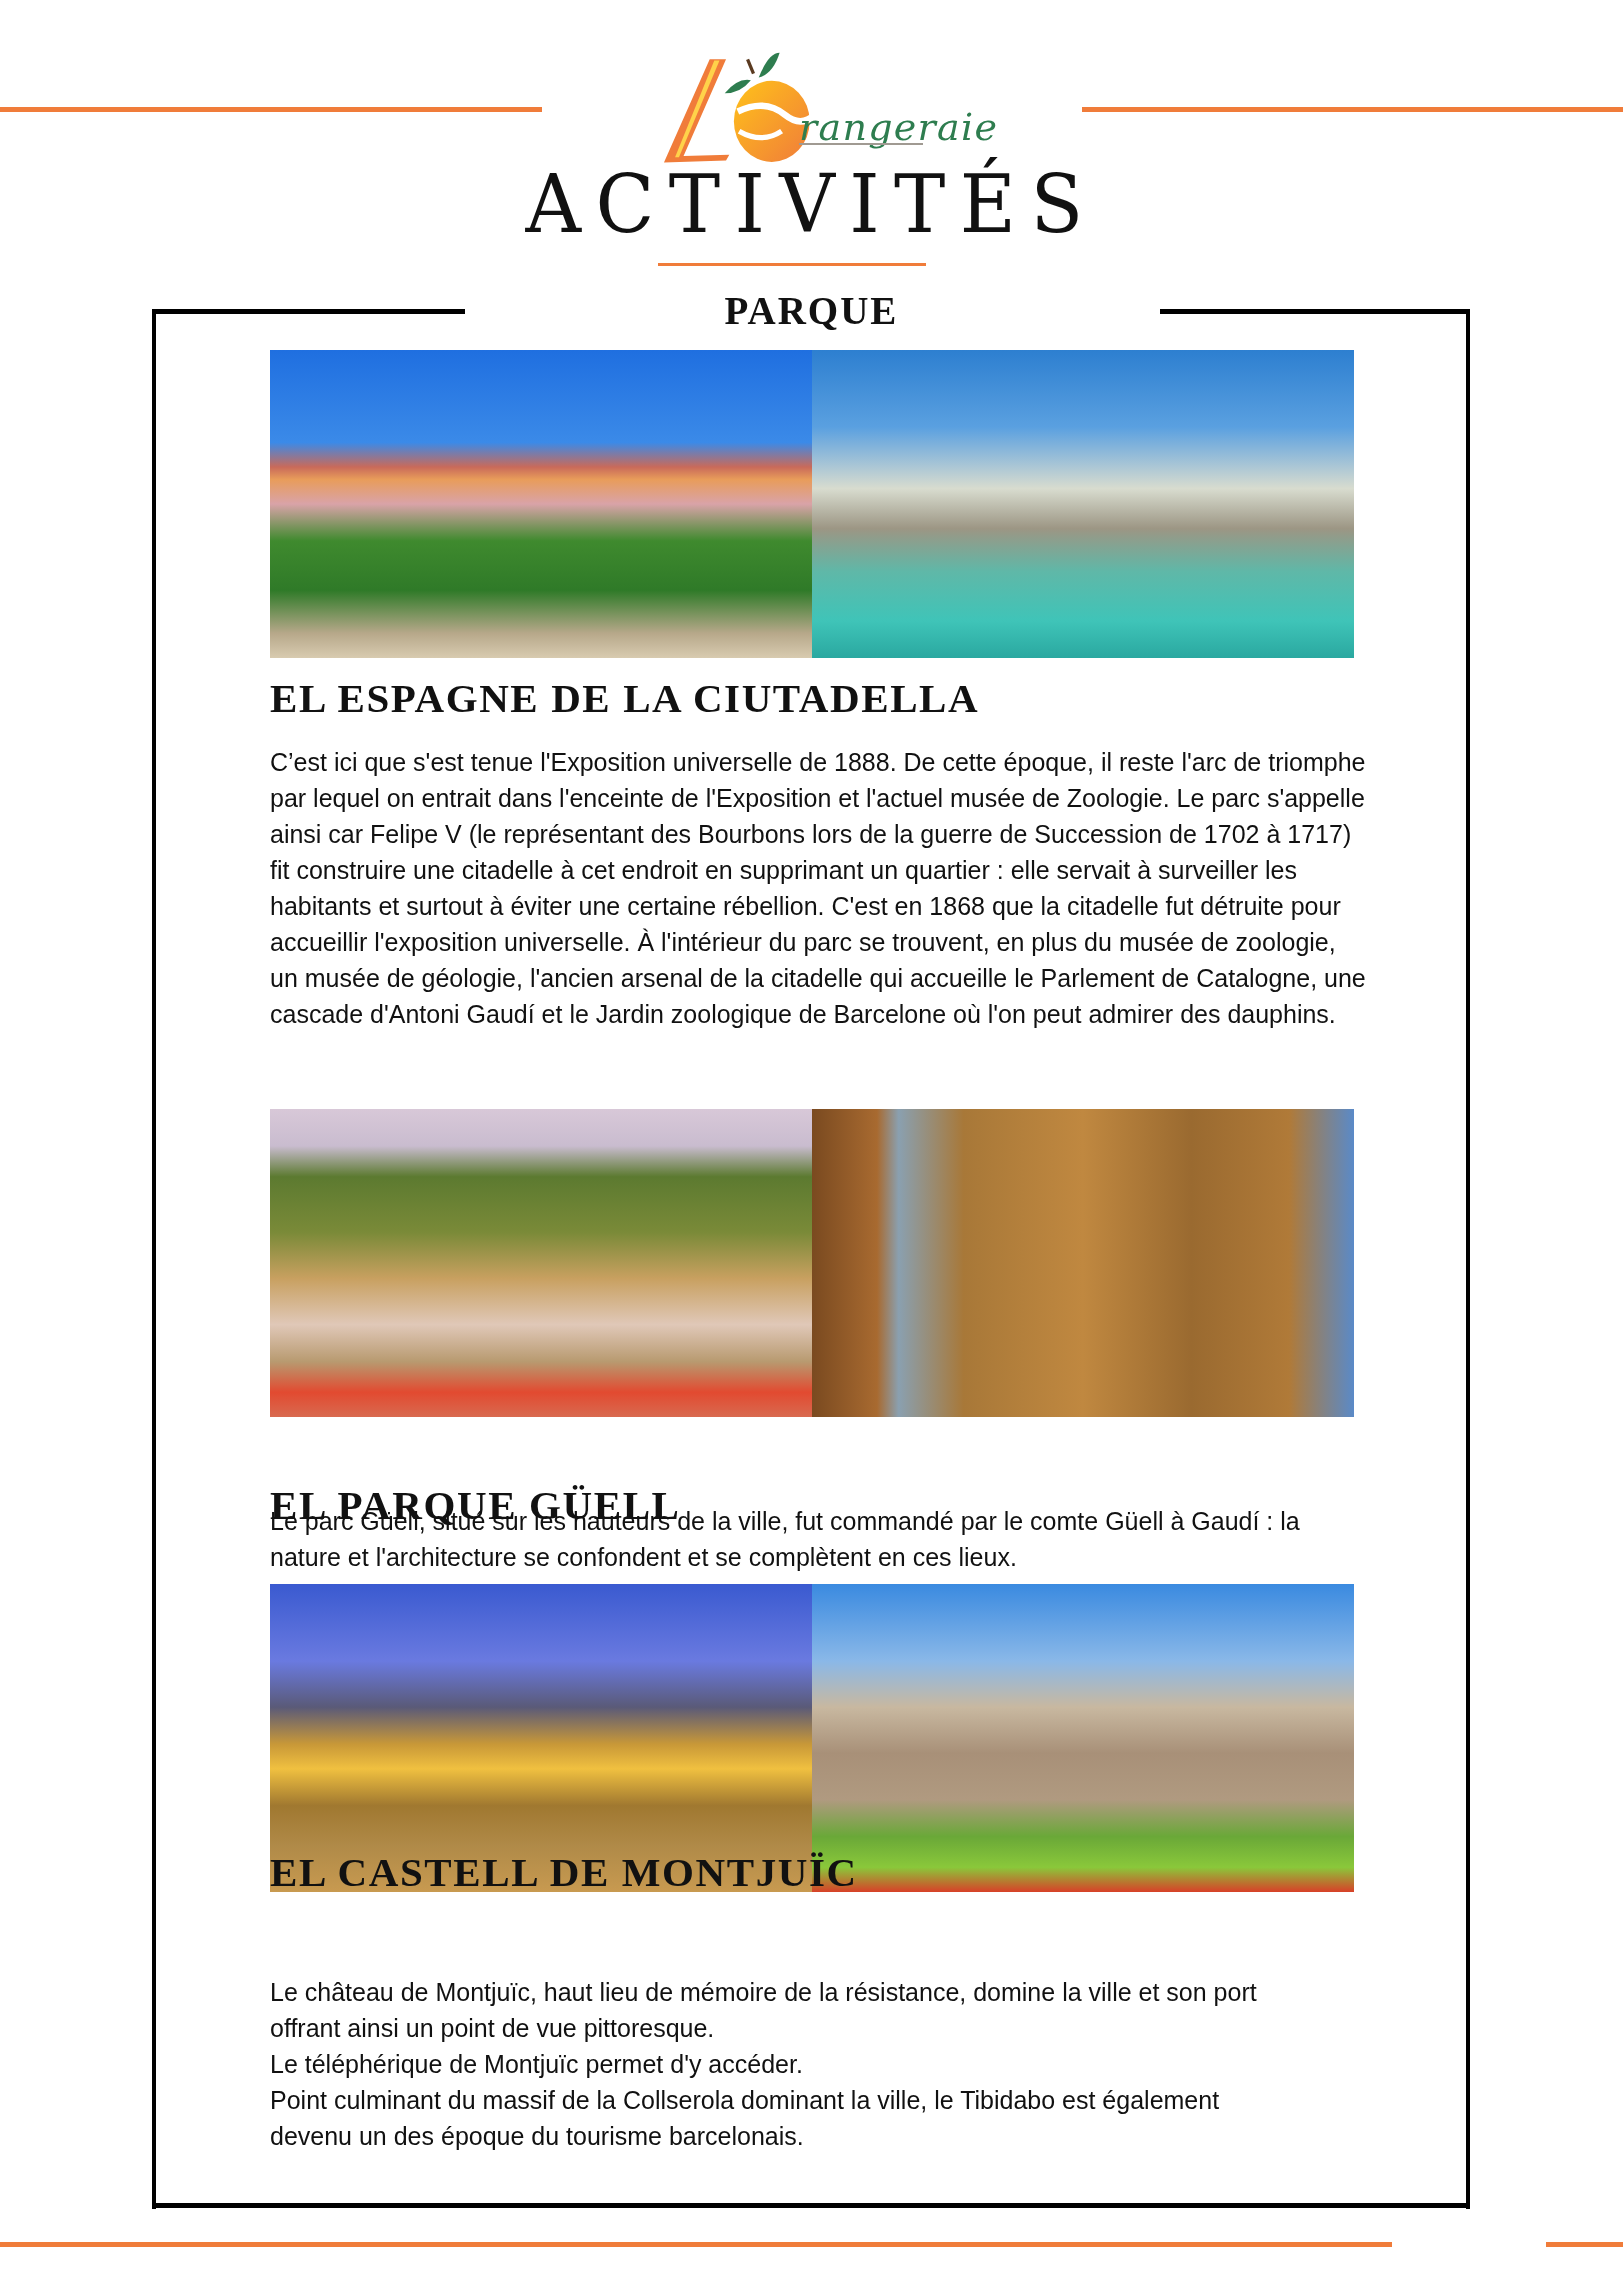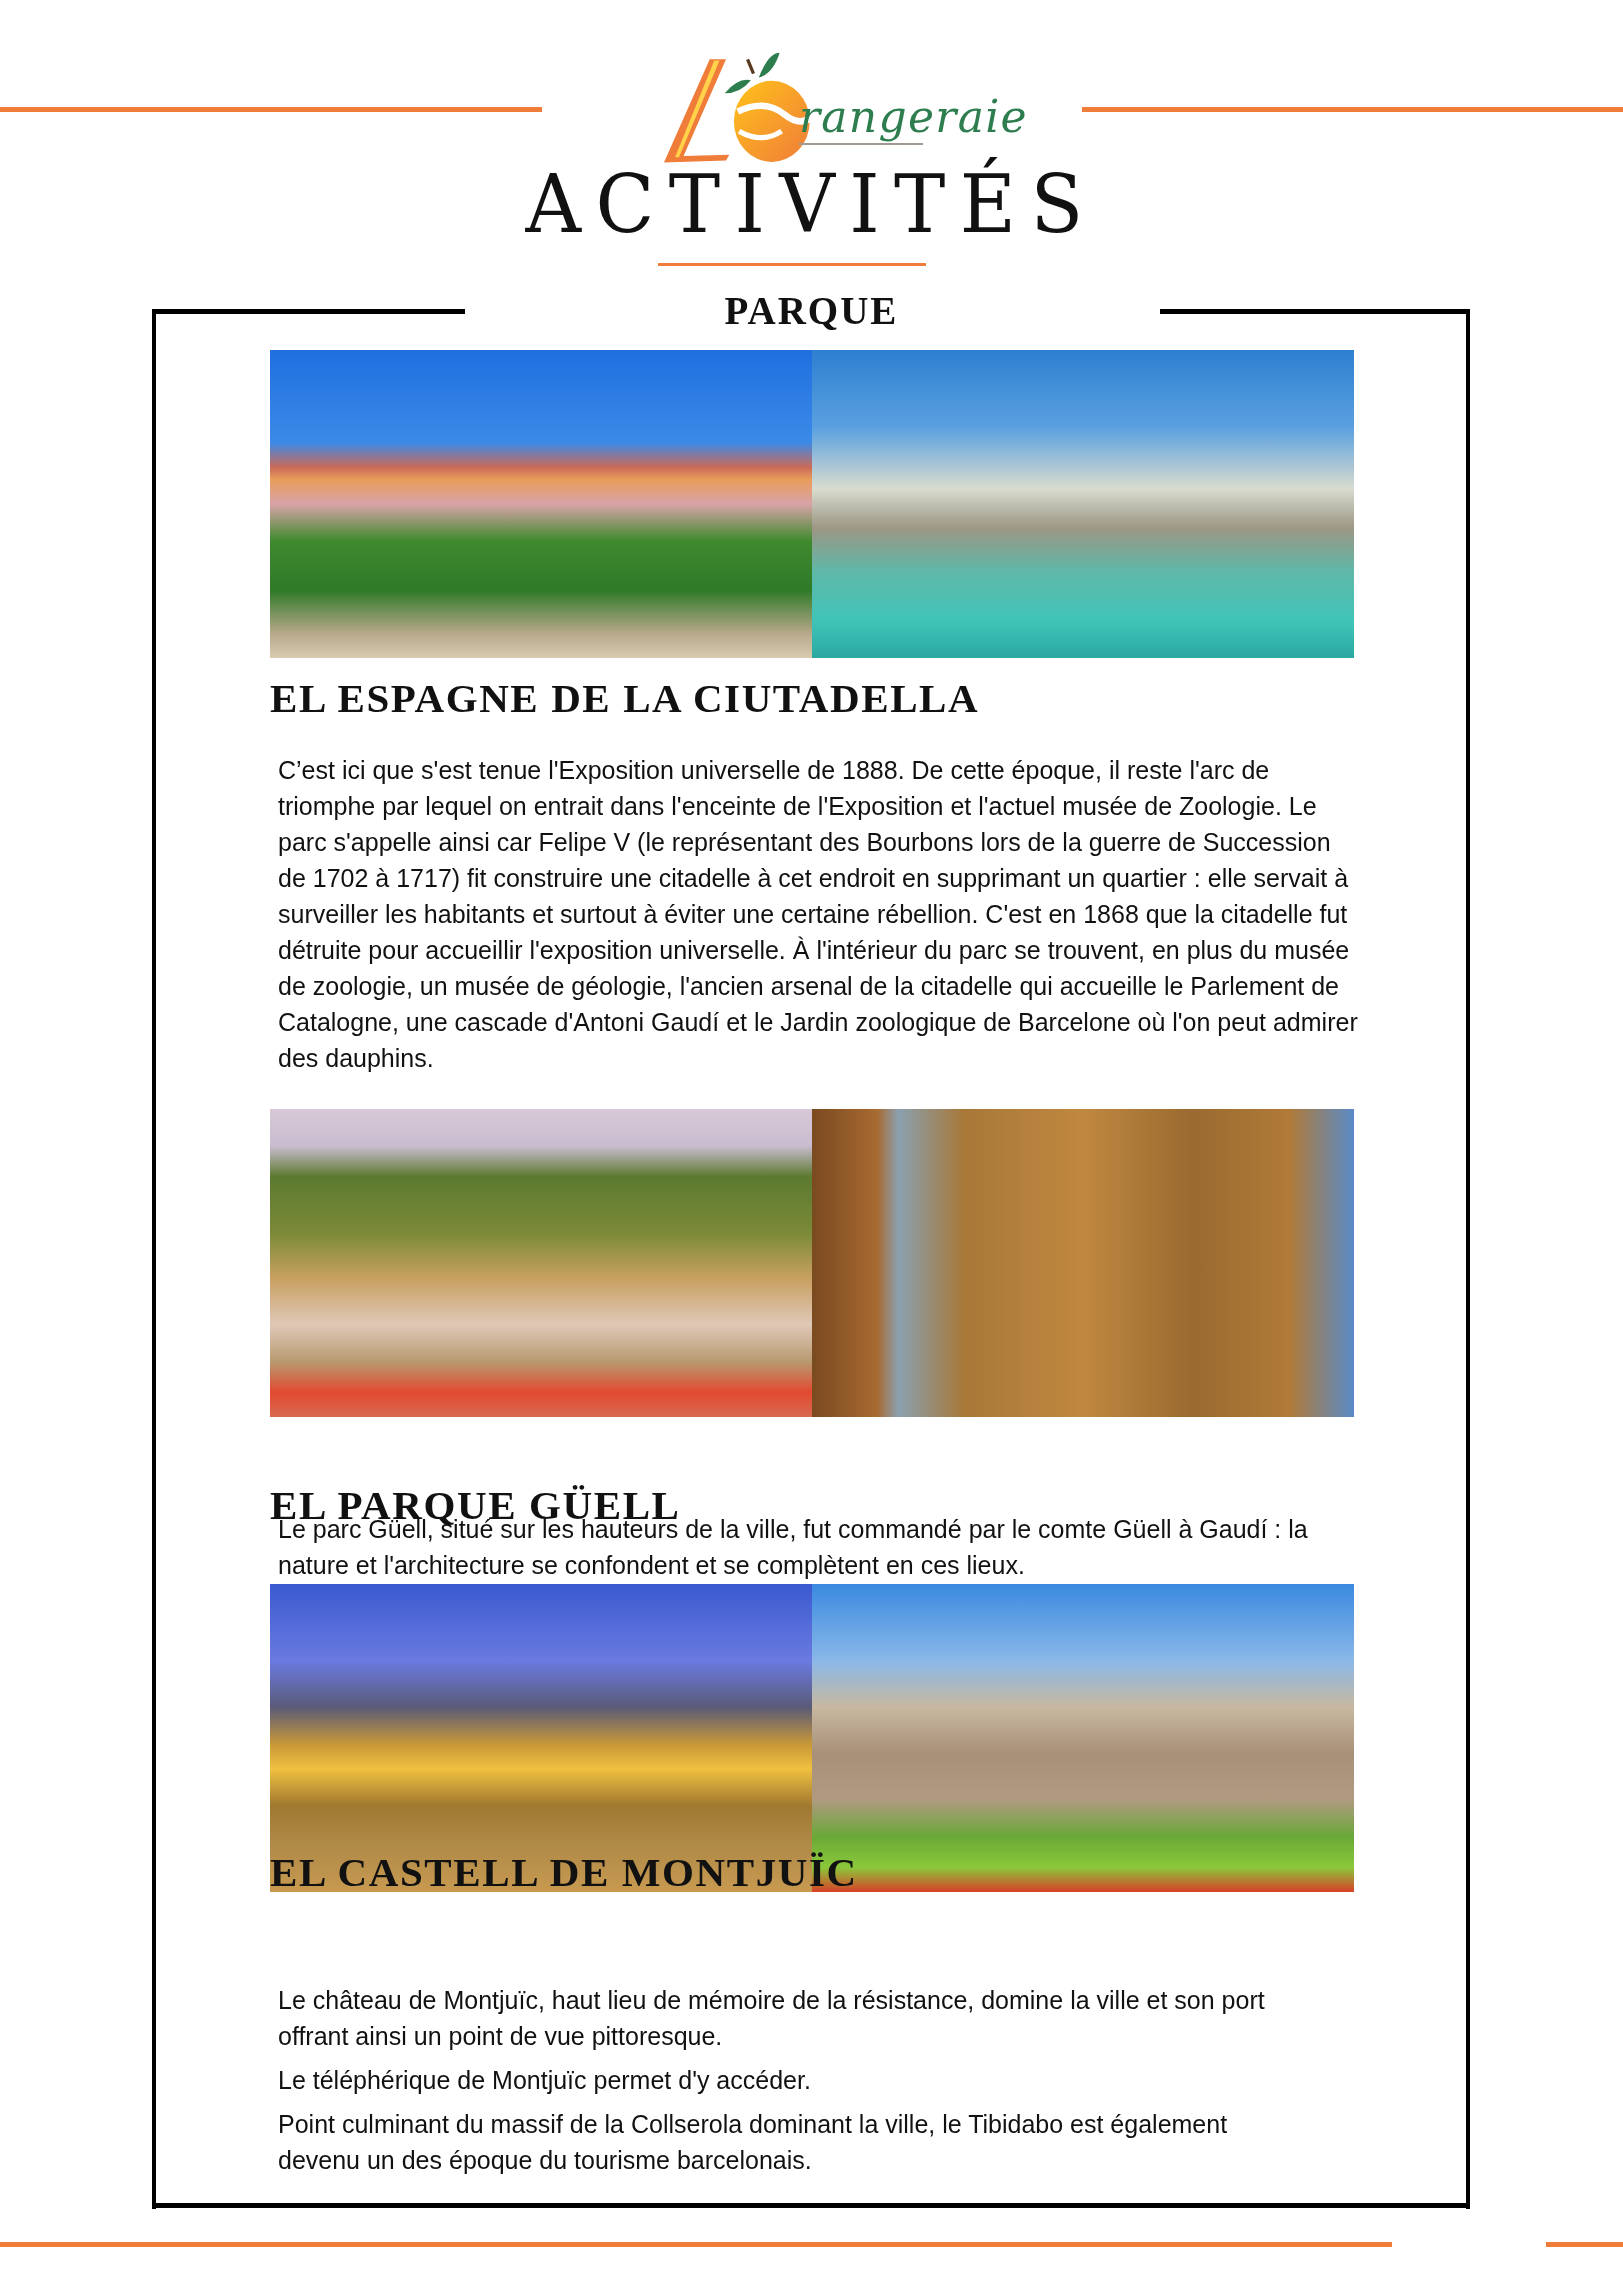--- a/index.html
+++ b/index.html
@@ -16,21 +16,21 @@
     .frame-left { position:absolute; left:152px; top:309px; width:3.9px; height:1900px; background:#000; }
     .frame-right { position:absolute; left:1466px; top:309px; width:3.9px; height:1900px; background:#000; }
     .frame-bottom { position:absolute; left:152px; top:2203px; width:1318px; height:5.2px; background:#000; }
     .country { position:absolute; left:0; width:1623px; top:288px; text-align:center;
                font-family:"Liberation Serif", serif; font-weight:bold; font-size:39px; letter-spacing:2px; }
     .photo-row { position:absolute; left:270px; width:1084px; height:308px; display:flex; }
     .photo { flex:1; height:100%; position:relative; overflow:hidden; }
     .sec-title { position:absolute; left:270px; font-family:"Liberation Serif", serif; font-weight:bold;
                  font-size:41px; letter-spacing:1.6px; color:#111; white-space:nowrap; }
     .para { position:absolute; left:270px; width:1099px; font-size:25px; line-height:36px; color:#111; }
-    .para p { margin:8px; }
+    .para p { margin:0; }
   </style>
 </head>
 <body>
 
 <div class="orange-line" style="left:0; top:107px; width:542px;"></div>
 <div class="orange-line" style="left:1082px; top:107px; width:541px;"></div>
 <div class="orange-line" style="left:0; top:2242px; width:1392px;"></div>
 <div class="orange-line" style="left:1546px; top:2242px; width:77px;"></div>
 
 <div class="logo">
@@ -46,21 +46,21 @@
     <path d="M132 42 L140 42 L78 190 L72 190 Z" fill="#ffd24a"></path>
 
     <path d="M183 40 L192 62" stroke="#5a3a20" stroke-width="5" fill="none"></path>
     <path d="M200 68 Q215 30 232 30 Q222 62 200 68 Z" fill="#2e7d4f"></path>
     <path d="M148 92 Q168 68 188 72 Q172 92 148 92 Z" fill="#2e7d4f"></path>
 
     <ellipse cx="220" cy="135" rx="58" ry="62" fill="url(#og)"></ellipse>
     <path d="M168 120 Q210 100 240 125 Q265 145 285 125" stroke="#ffffff" stroke-width="10" fill="none"></path>
     <path d="M170 150 Q205 170 235 150" stroke="#ffffff" stroke-width="8" fill="none"></path>
   </svg>
-  <span class="abs" style="left:171px; top:58px; font-family:'DejaVu Serif', serif; font-style:italic; font-size:44px; color:#2e7d4f; letter-spacing:1.3px;">rangeraie</span>
+  <span class="abs" style="left:171px; top:72px; font-family:'DejaVu Serif', serif; font-style:italic; font-size:38px; color:#2e7d4f; letter-spacing:1.3px;">rangeraie</span>
   <div class="abs" style="left:171px; top:110px; width:124px; height:2px; background:#a09a92;"></div>
 </div>
 
 <div class="title">ACTIVITÉS</div>
 <div class="title-underline"></div>
 
 <div class="frame-top" style="left:152px; width:313px;"></div>
 <div class="frame-top" style="left:1160px; width:310px;"></div>
 <div class="frame-left"></div>
 <div class="frame-right"></div>

